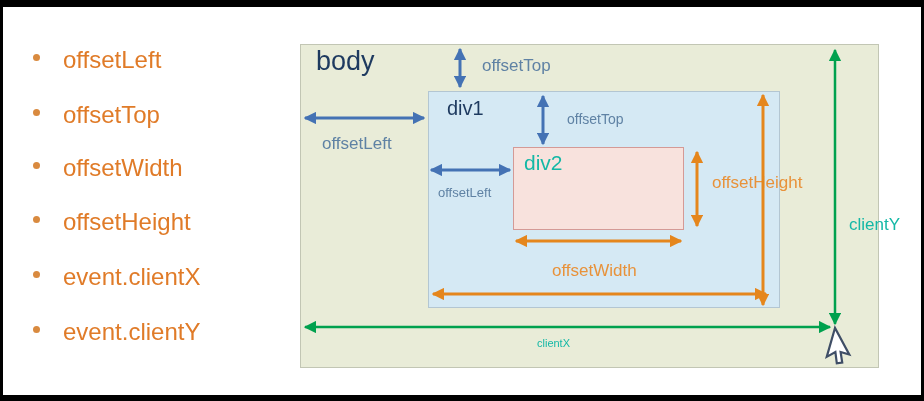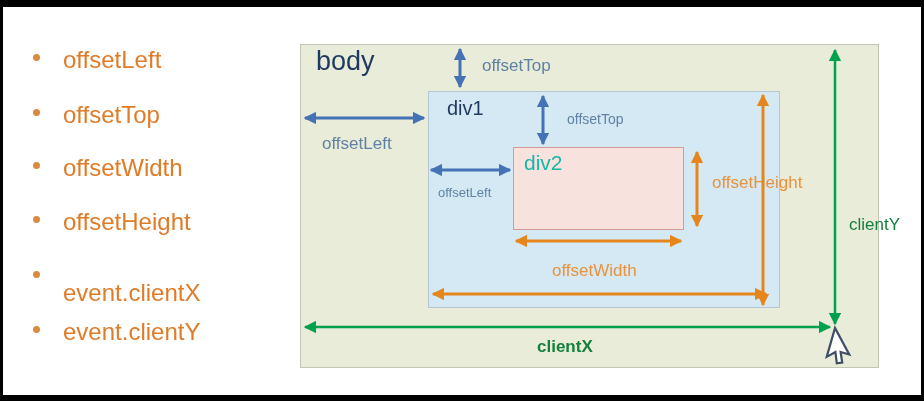--- a/index.html
+++ b/index.html
@@ -26,29 +26,29 @@
   .div1-box{left:428px;top:91px;width:352px;height:217px;background:#d5e9f4;border:1px solid #b3c6d2;}
   .div2-box{left:513px;top:147px;width:171px;height:83px;background:#f8e2dd;border:1px solid #d49a96;}
   .box-label{position:absolute;white-space:nowrap;}
   .lbl-body{left:316px;top:46px;font-size:27px;color:#1e3a5f;font-weight:500;text-align:center;}
   .lbl-div1{left:447px;top:97px;font-size:20px;color:#1e3a5f;font-weight:500;}
   .lbl-div2{left:524px;top:151px;font-size:21px;color:#14b8a6;font-weight:500;}
   
   .mlabel{position:absolute;white-space:nowrap;}
   .blue-l{color:#5f82a4;}
   .orange-l{color:#e8923a;}
-  .green-l{color:#15803d;}
+  .green-l{color:#14b8a6;}
   .l-offsettop-body{left:482px;top:56px;font-size:17px;}
   .l-offsetleft-body{left:322px;top:134px;font-size:17px;}
   .l-offsettop-div1{left:567px;top:111px;font-size:14px;}
   .l-offsetleft-div1{left:438px;top:185px;font-size:13px;}
   .l-offsetheight{left:712px;top:173px;font-size:17px;}
   .l-offsetwidth{left:552px;top:261px;font-size:17px;}
   .l-clienty{left:849px;top:215px;font-size:17px;}
-  .l-clientx{left:537px;top:337px;font-size:17px;font-weight:bold;}
+  .l-clientx{left:537px;top:337px;font-size:11px;}
   
   .overlay{position:absolute;left:0;top:0;width:924px;height:401px;pointer-events:none;}
   .arr-blue{stroke:#4472b4;stroke-width:3;fill:none;}
   .arr-orange{stroke:#e5861c;stroke-width:3;fill:none;}
   .arr-green{stroke:#00a14e;stroke-width:2.5;fill:none;}
   .head-blue{fill:#4472b4;}
   .head-orange{fill:#e5861c;}
   .head-green{fill:#00a14e;}
   .cursor-shape{fill:#ffffff;stroke:#3f4e66;stroke-width:2.2;}
 </style>
@@ -60,21 +60,21 @@
 
   <span class="bullet" style="top:54px"></span>
   <div class="list-item" style="top:46px">offsetLeft</div>
   <span class="bullet" style="top:109px"></span>
   <div class="list-item" style="top:101px">offsetTop</div>
   <span class="bullet" style="top:162px"></span>
   <div class="list-item" style="top:154px">offsetWidth</div>
   <span class="bullet" style="top:216px"></span>
   <div class="list-item" style="top:208px">offsetHeight</div>
   <span class="bullet" style="top:271px"></span>
-  <div class="list-item" style="top:279px">event.clientX</div>
+  <div class="list-item" style="top:263px">event.clientX</div>
   <span class="bullet" style="top:326px"></span>
   <div class="list-item" style="top:318px">event.clientY</div>
 
   <div class="box body-box"></div>
   <div class="box div1-box"></div>
   <div class="box div2-box"></div>
 
   <div class="box-label lbl-body">body</div>
   <div class="box-label lbl-div1">div1</div>
   <div class="box-label lbl-div2">div2</div>

